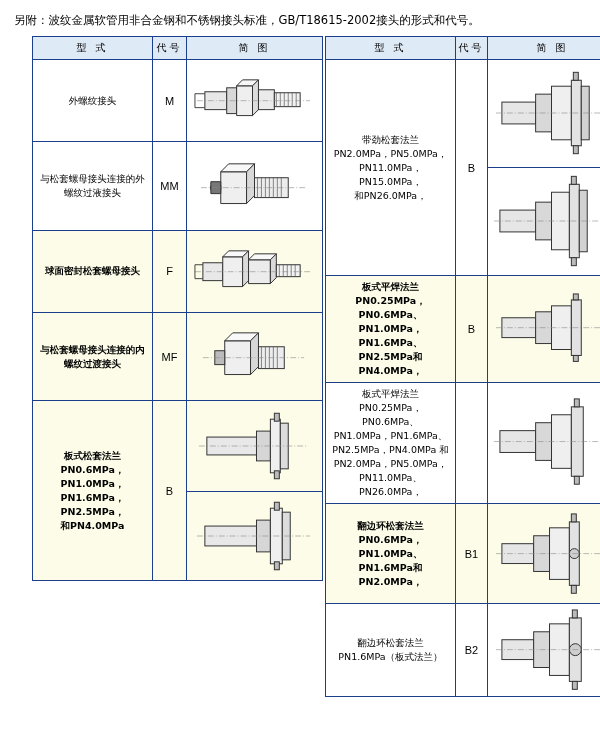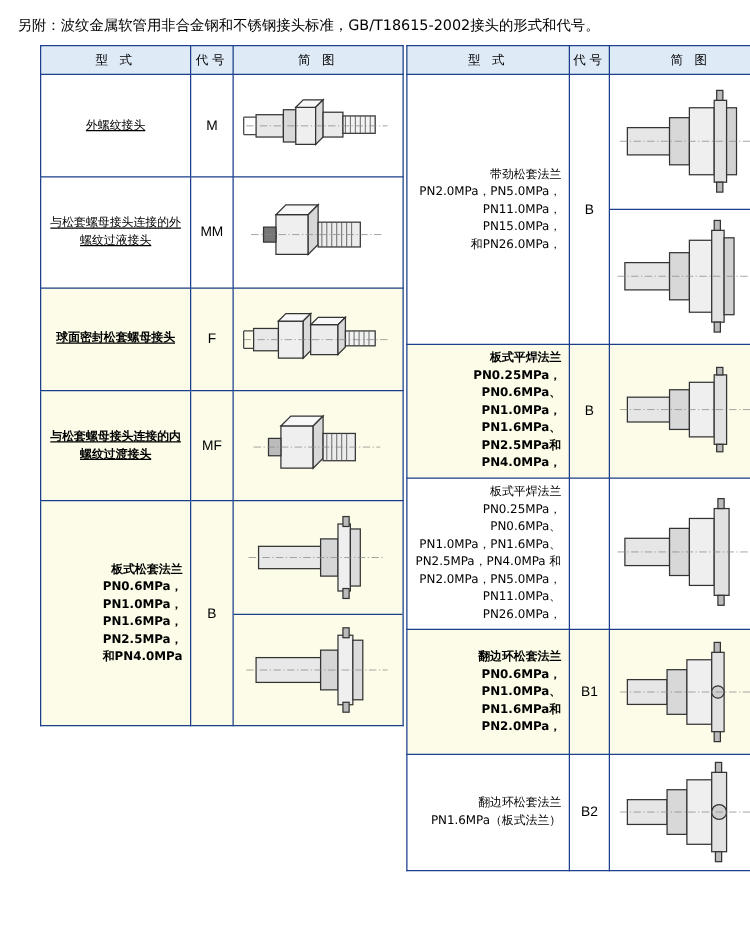--- a/index.html
+++ b/index.html
@@ -56,27 +56,26 @@
     background: #dfeaf7;
     height: 22px;
     font-weight: normal;
     font-size: 10px;
     letter-spacing: 3px;
     color: #000;
   }
   .cell-text {
     font-size: 9.5px;
     line-height: 14px;
-    text-align: right;
+    text-align: center;
     padding: 4px 6px;
     color: #000;
   }
   .cell-text.center {
     text-align: center;
-    text-decoration: underline;
   }
   .code {
     font-size: 11px;
     font-family: "Liberation Sans", sans-serif;
   }
   td.yellow { background: #fcfce8; }
   td.white  { background: #ffffff; }
 
   .fig {
     width: 100%;

